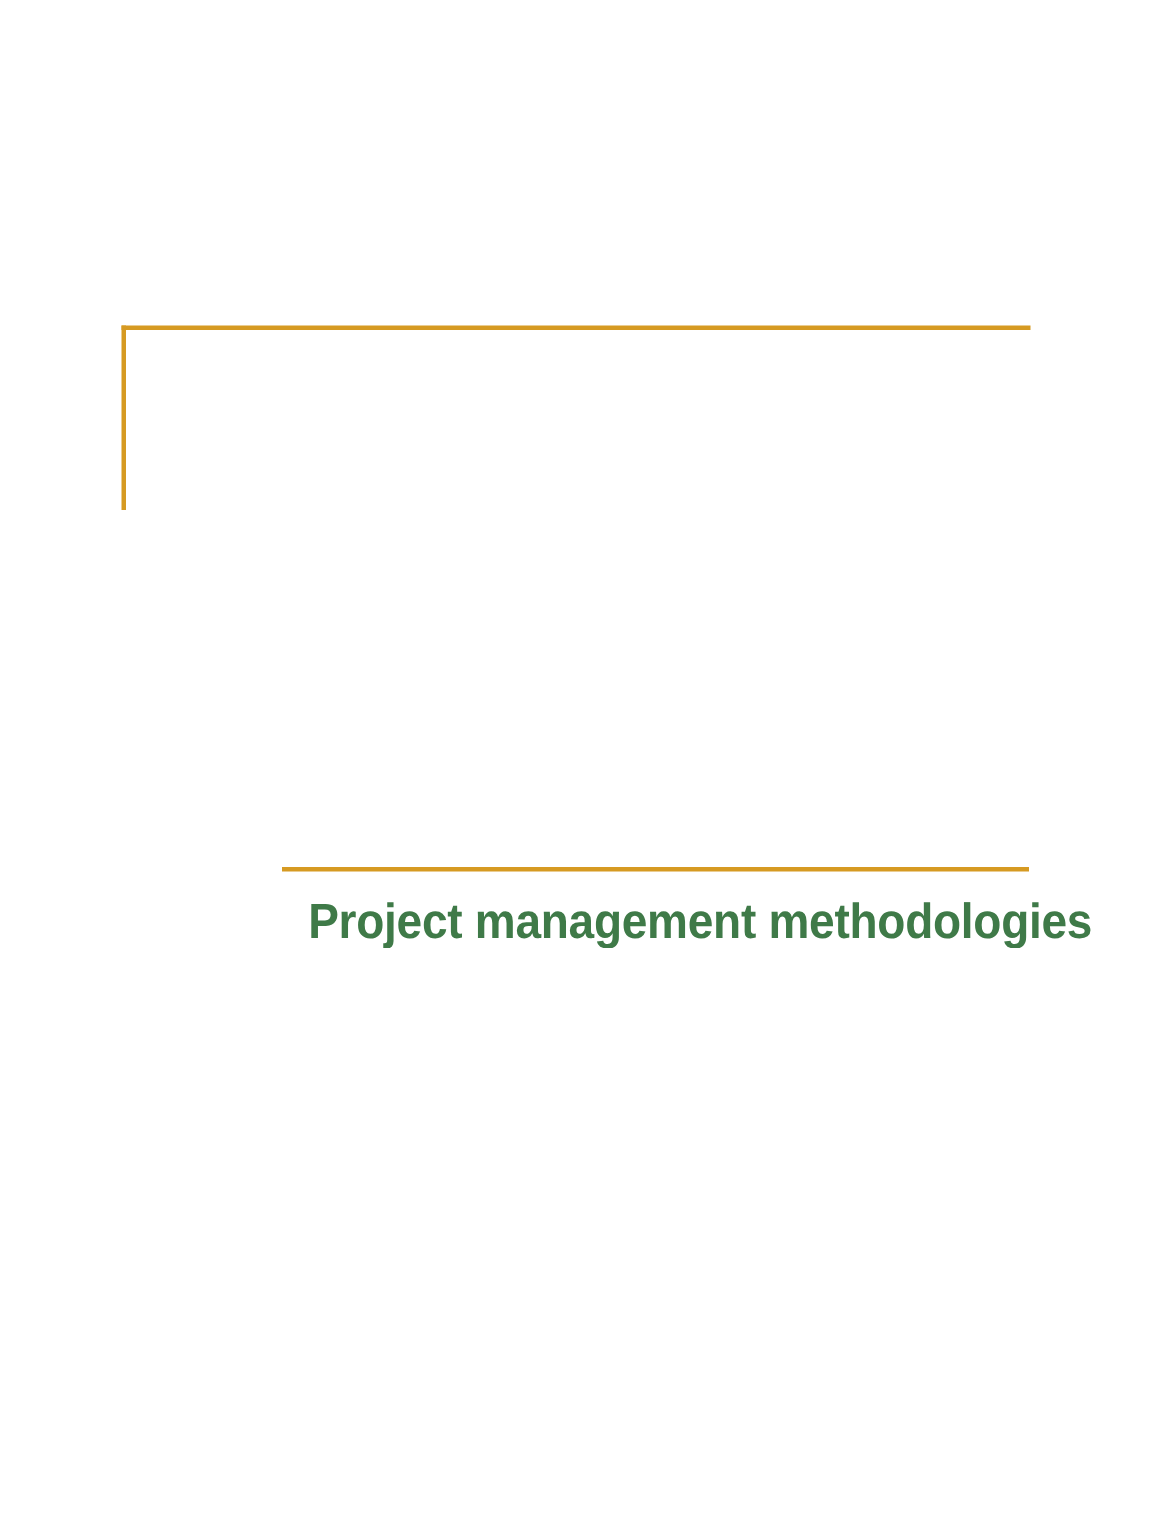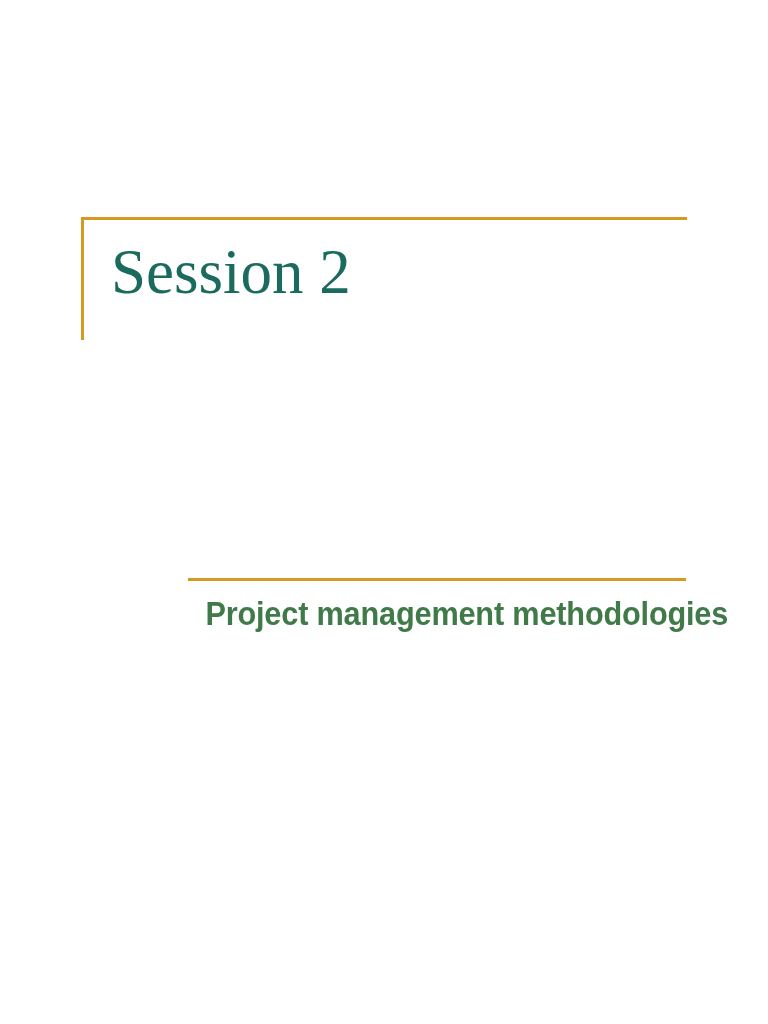--- a/index.html
+++ b/index.html
@@ -102,21 +102,20 @@
   }
 </style>
 </head>
 <body>
 
 <div class="slide">
 
   <div class="title-block">
     <div class="rule-top"></div>
     <div class="rule-vertical"></div>
-    <h1 class="title-text">Session 2</h1>
   </div>
 
   <div class="subtitle-block">
     <div class="rule-subtitle"></div>
     <h2 class="subtitle-text">Project management methodologies</h2>
   </div>
 
 </div>
 
 </body></html>

